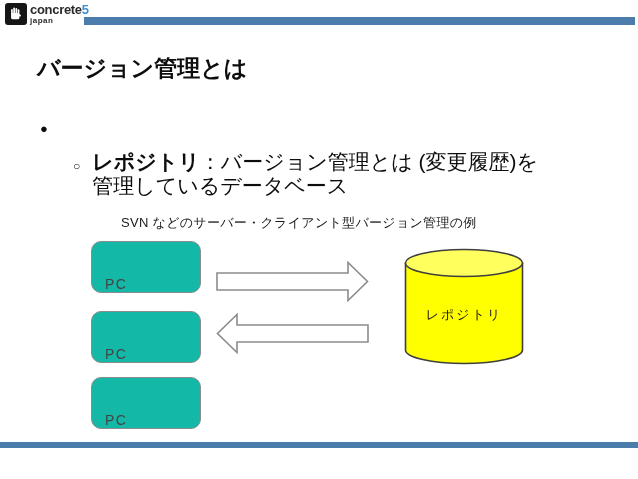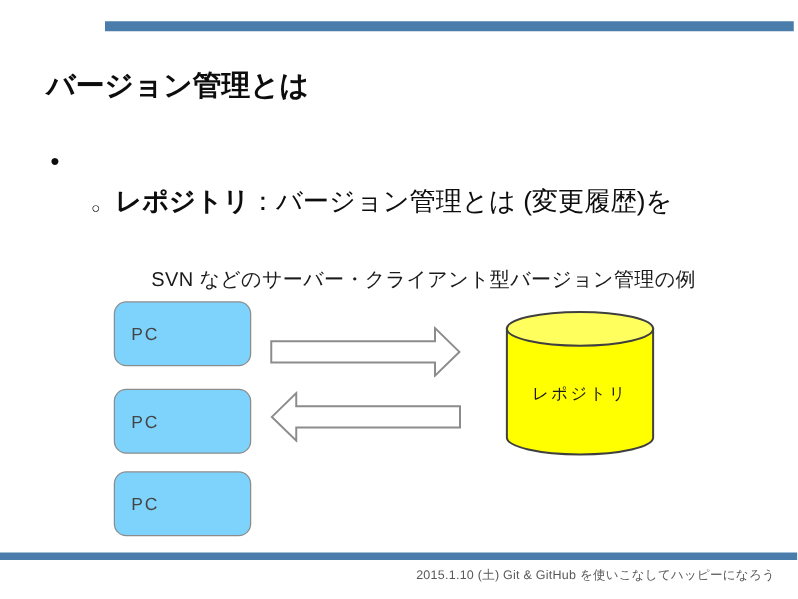--- a/index.html
+++ b/index.html
@@ -41,29 +41,29 @@
   .bullet-l2 {
     position: absolute; left: 73px; top: 150px; width: 505px;
     display: flex;
     font-size: 21px; line-height: 24px; color: #0d0d0d;
   }
   .bullet-l2 .circle { font-size: 12px; margin-right: 12px; margin-top: 4px; }
   .bullet-l2 .term { font-weight: bold; }
 
   .caption {
     position: absolute; left: 121px; top: 214px;
-    font-size: 16px; color: #1a1a1a; letter-spacing: 0.3px;
+    font-size: 13px; color: #1a1a1a; letter-spacing: 0.3px;
   }
 
   
   .pc-box {
     position: absolute; left: 91px; width: 95px; height: 50px;
     border: 1.6px solid #8c8c8c; border-radius: 10px;
-    display: flex; align-items: center; padding-left: 13px;
-    box-sizing: content-box; background: #7dd3fc;
+    display: flex; align-items: flex-end; padding-left: 13px;
+    box-sizing: content-box; background: #14b8a6;
     font-size: 14px; color: #444; letter-spacing: 1.5px;
   }
   .pc-box.b1 { top: 241px; }
   .pc-box.b2 { top: 311px; }
   .pc-box.b3 { top: 377px; }
 
   .arrow-right { position: absolute; left: 216px; top: 261px; }
   .arrow-left  { position: absolute; left: 216px; top: 313px; }
 
   .cylinder { position: absolute; left: 404px; top: 248px; width: 120px; height: 120px; }
@@ -76,32 +76,50 @@
   .footer-text {
     position: absolute; right: 18px; top: 453px;
     font-size: 10px; color: #595959; letter-spacing: 0.2px;
   }
 </style>
 </head>
 <body>
 
 <div class="slide">
 
+  <div class="logo">
+    <div class="logo-mark">
+      <svg width="16" height="16" viewBox="0 0 24 24">
+        <g fill="#ffffff">
+          <rect x="4.6" y="4.5" width="2.6" height="9" rx="1.3"></rect>
+          <rect x="7.9" y="2.2" width="2.6" height="11" rx="1.3"></rect>
+          <rect x="11.2" y="3.0" width="2.6" height="10.5" rx="1.3"></rect>
+          <rect x="14.5" y="5.0" width="2.6" height="8.8" rx="1.3"></rect>
+          <rect x="4.6" y="10.5" width="12.5" height="9.5" rx="2.5"></rect>
+          <rect x="16.2" y="11.5" width="4.5" height="2.8" rx="1.4" transform="rotate(35 16.2 11.5)"></rect>
+        </g>
+      </svg>
+    </div>
+    <div class="logo-text">
+      <div class="logo-brand"><span>concrete</span><span class="five">5</span></div>
+      <div class="logo-sub">japan</div>
+    </div>
+  </div>
 
   <div class="top-bar"></div>
 
   <div class="page-title">バージョン管理とは</div>
 
   <div class="bullet-l1">
     <span class="dot">●</span>
   </div>
 
   <div class="bullet-l2">
     <span class="circle">○</span>
-    <span><span class="term">レポジトリ</span><span>：</span><span>バージョン管理とは (変更履歴)を</span><br></span>
+    <span><span class="term">レポジトリ</span><span>：</span><span>バージョン管理とは (変更履歴)を</span><br><span>管理しているデータベース</span></span>
   </div>
 
   <div class="caption">SVN などのサーバー・クライアント型バージョン管理の例</div>
 
   <div class="pc-box b1">
     <span>PC</span>
   </div>
   <div class="pc-box b2">
     <span>PC</span>
   </div>
@@ -119,15 +137,14 @@
 
   <div class="cylinder">
     <svg width="120" height="120" viewBox="0 0 120 120">
       <path d="M 1.5 15 L 1.5 102 A 58.5 13.5 0 0 0 118.5 102 L 118.5 15 Z" fill="#ffff00" stroke="#3f3f3f" stroke-width="1.6"></path>
       <ellipse cx="60" cy="15" rx="58.5" ry="13.5" fill="#ffff5e" stroke="#3f3f3f" stroke-width="1.6"></ellipse>
     </svg>
     <div class="cylinder-label">レポジトリ</div>
   </div>
 
   <div class="bottom-bar"></div>
-  <div class="footer-text">2015.1.10 (土) Git &amp; GitHub を使いこなしてハッピーになろう</div>
 
 </div>
 
 </body></html>

